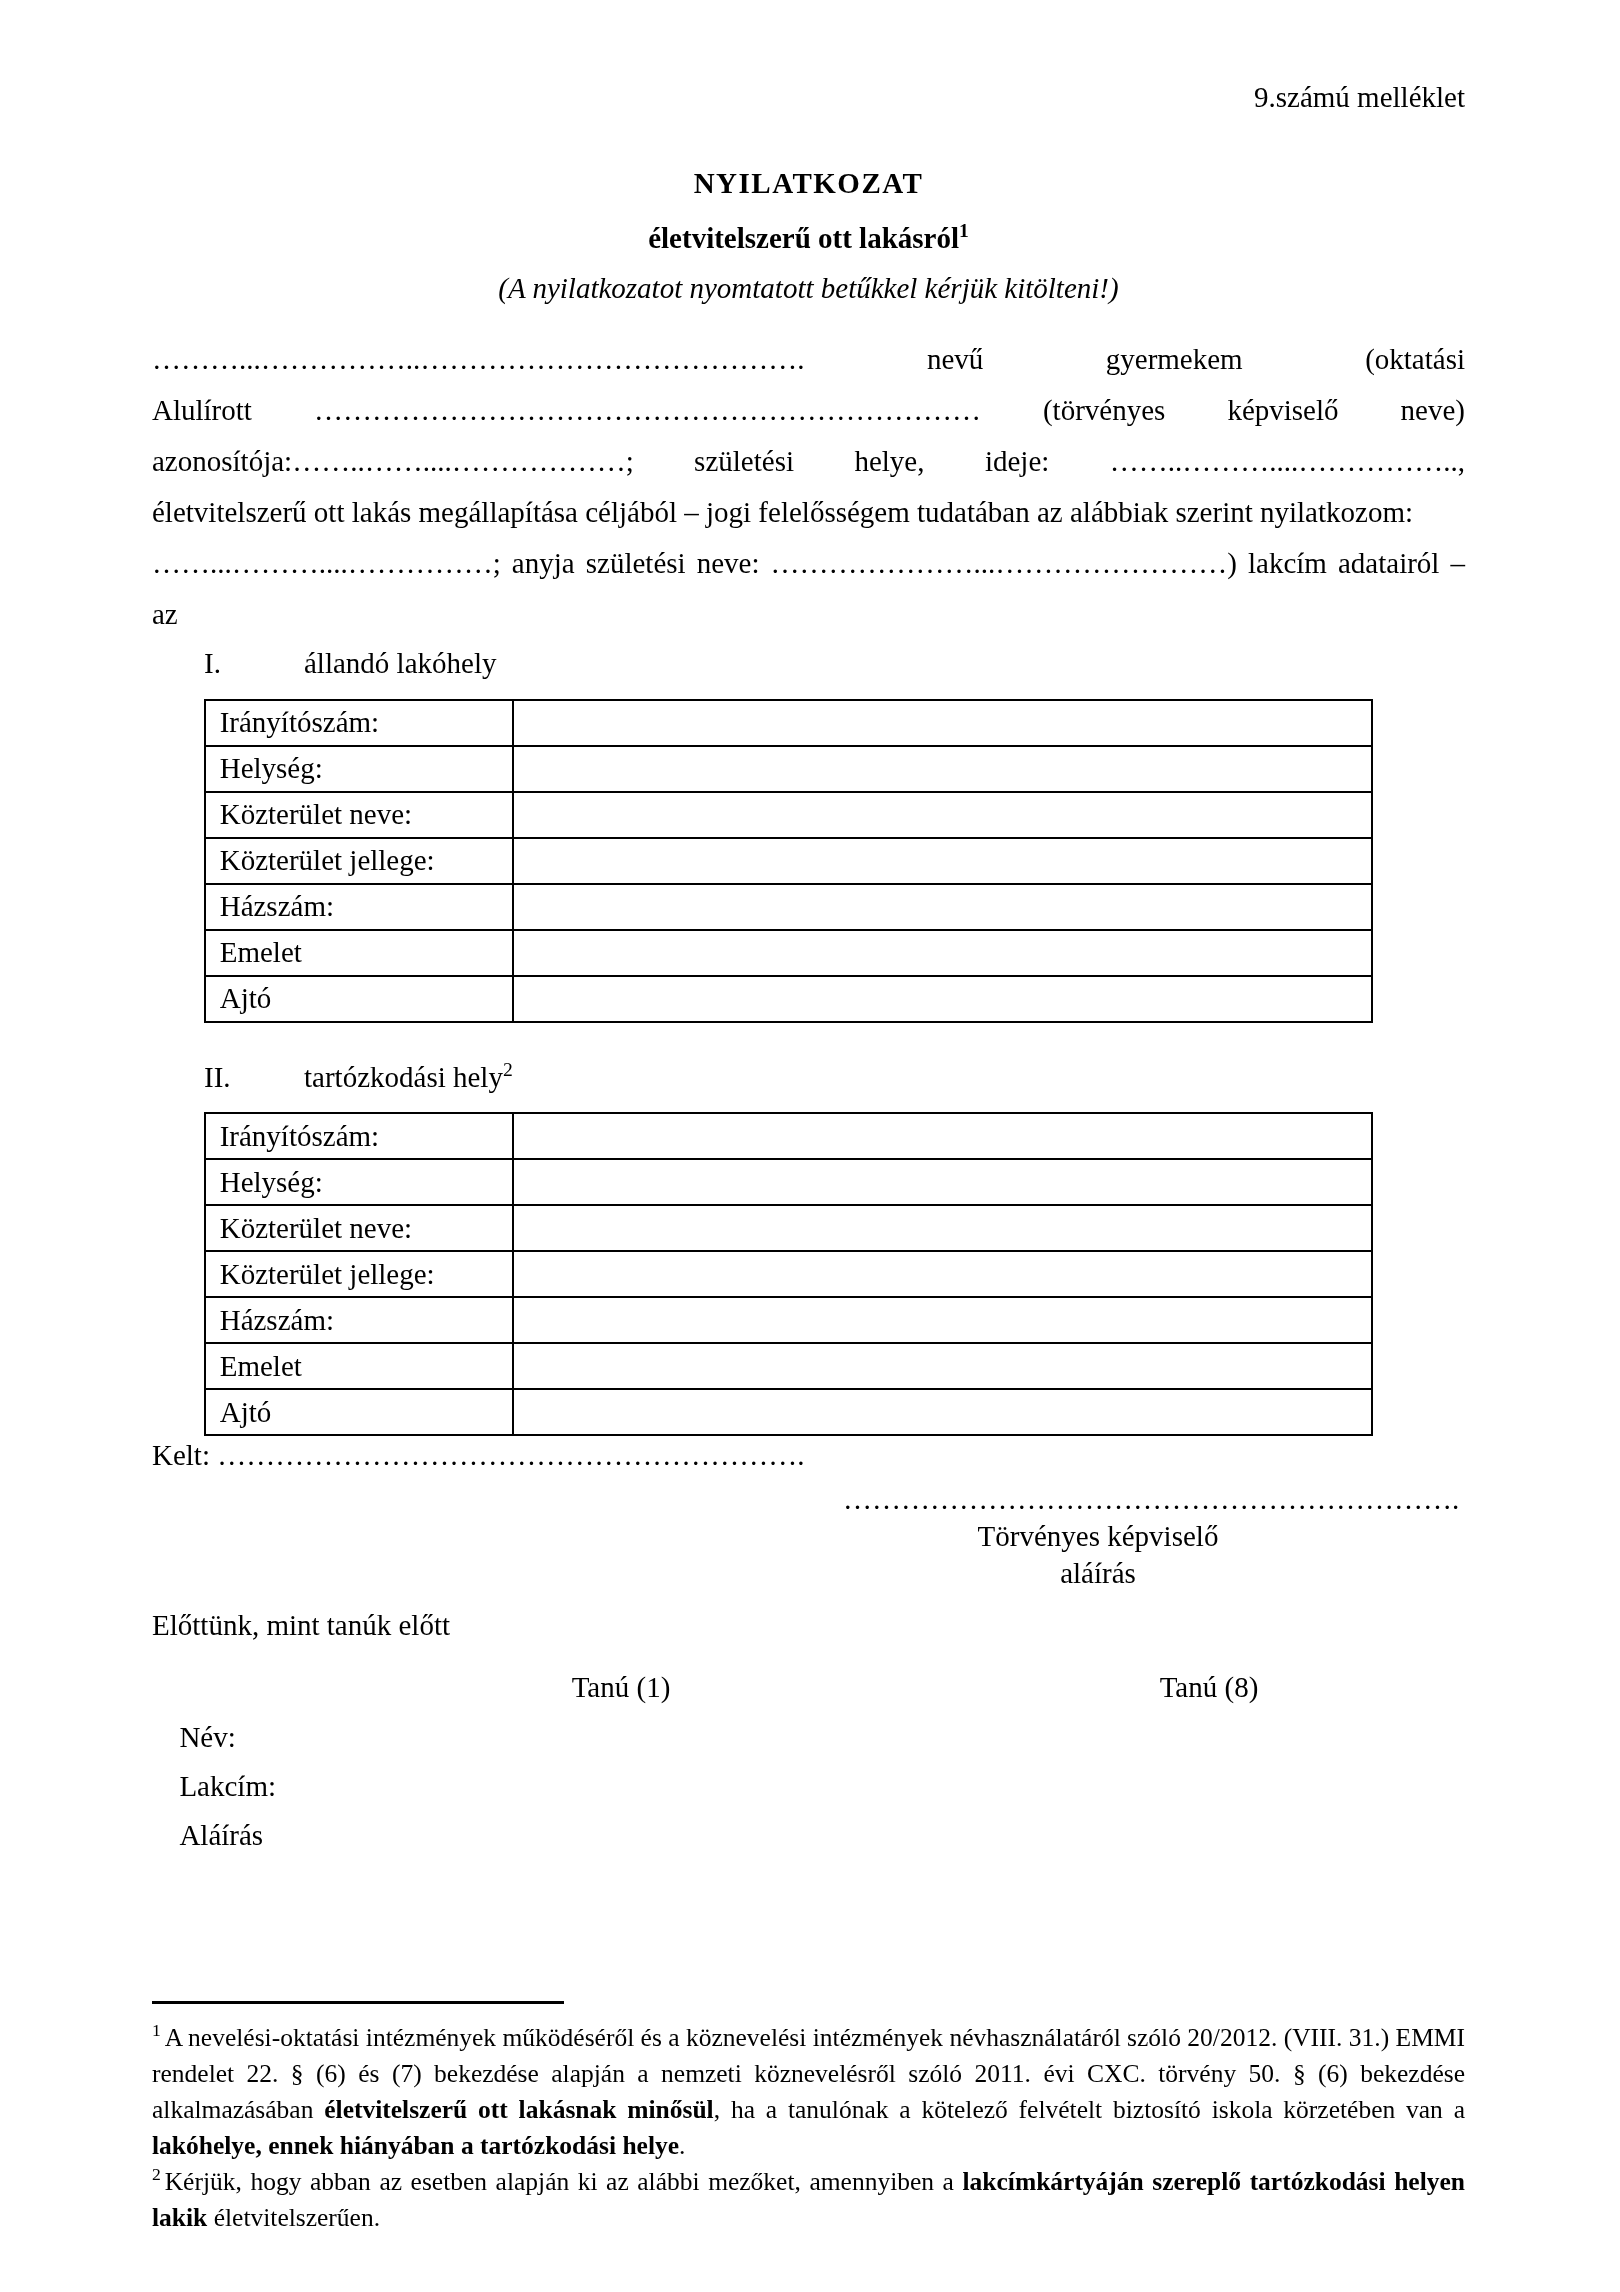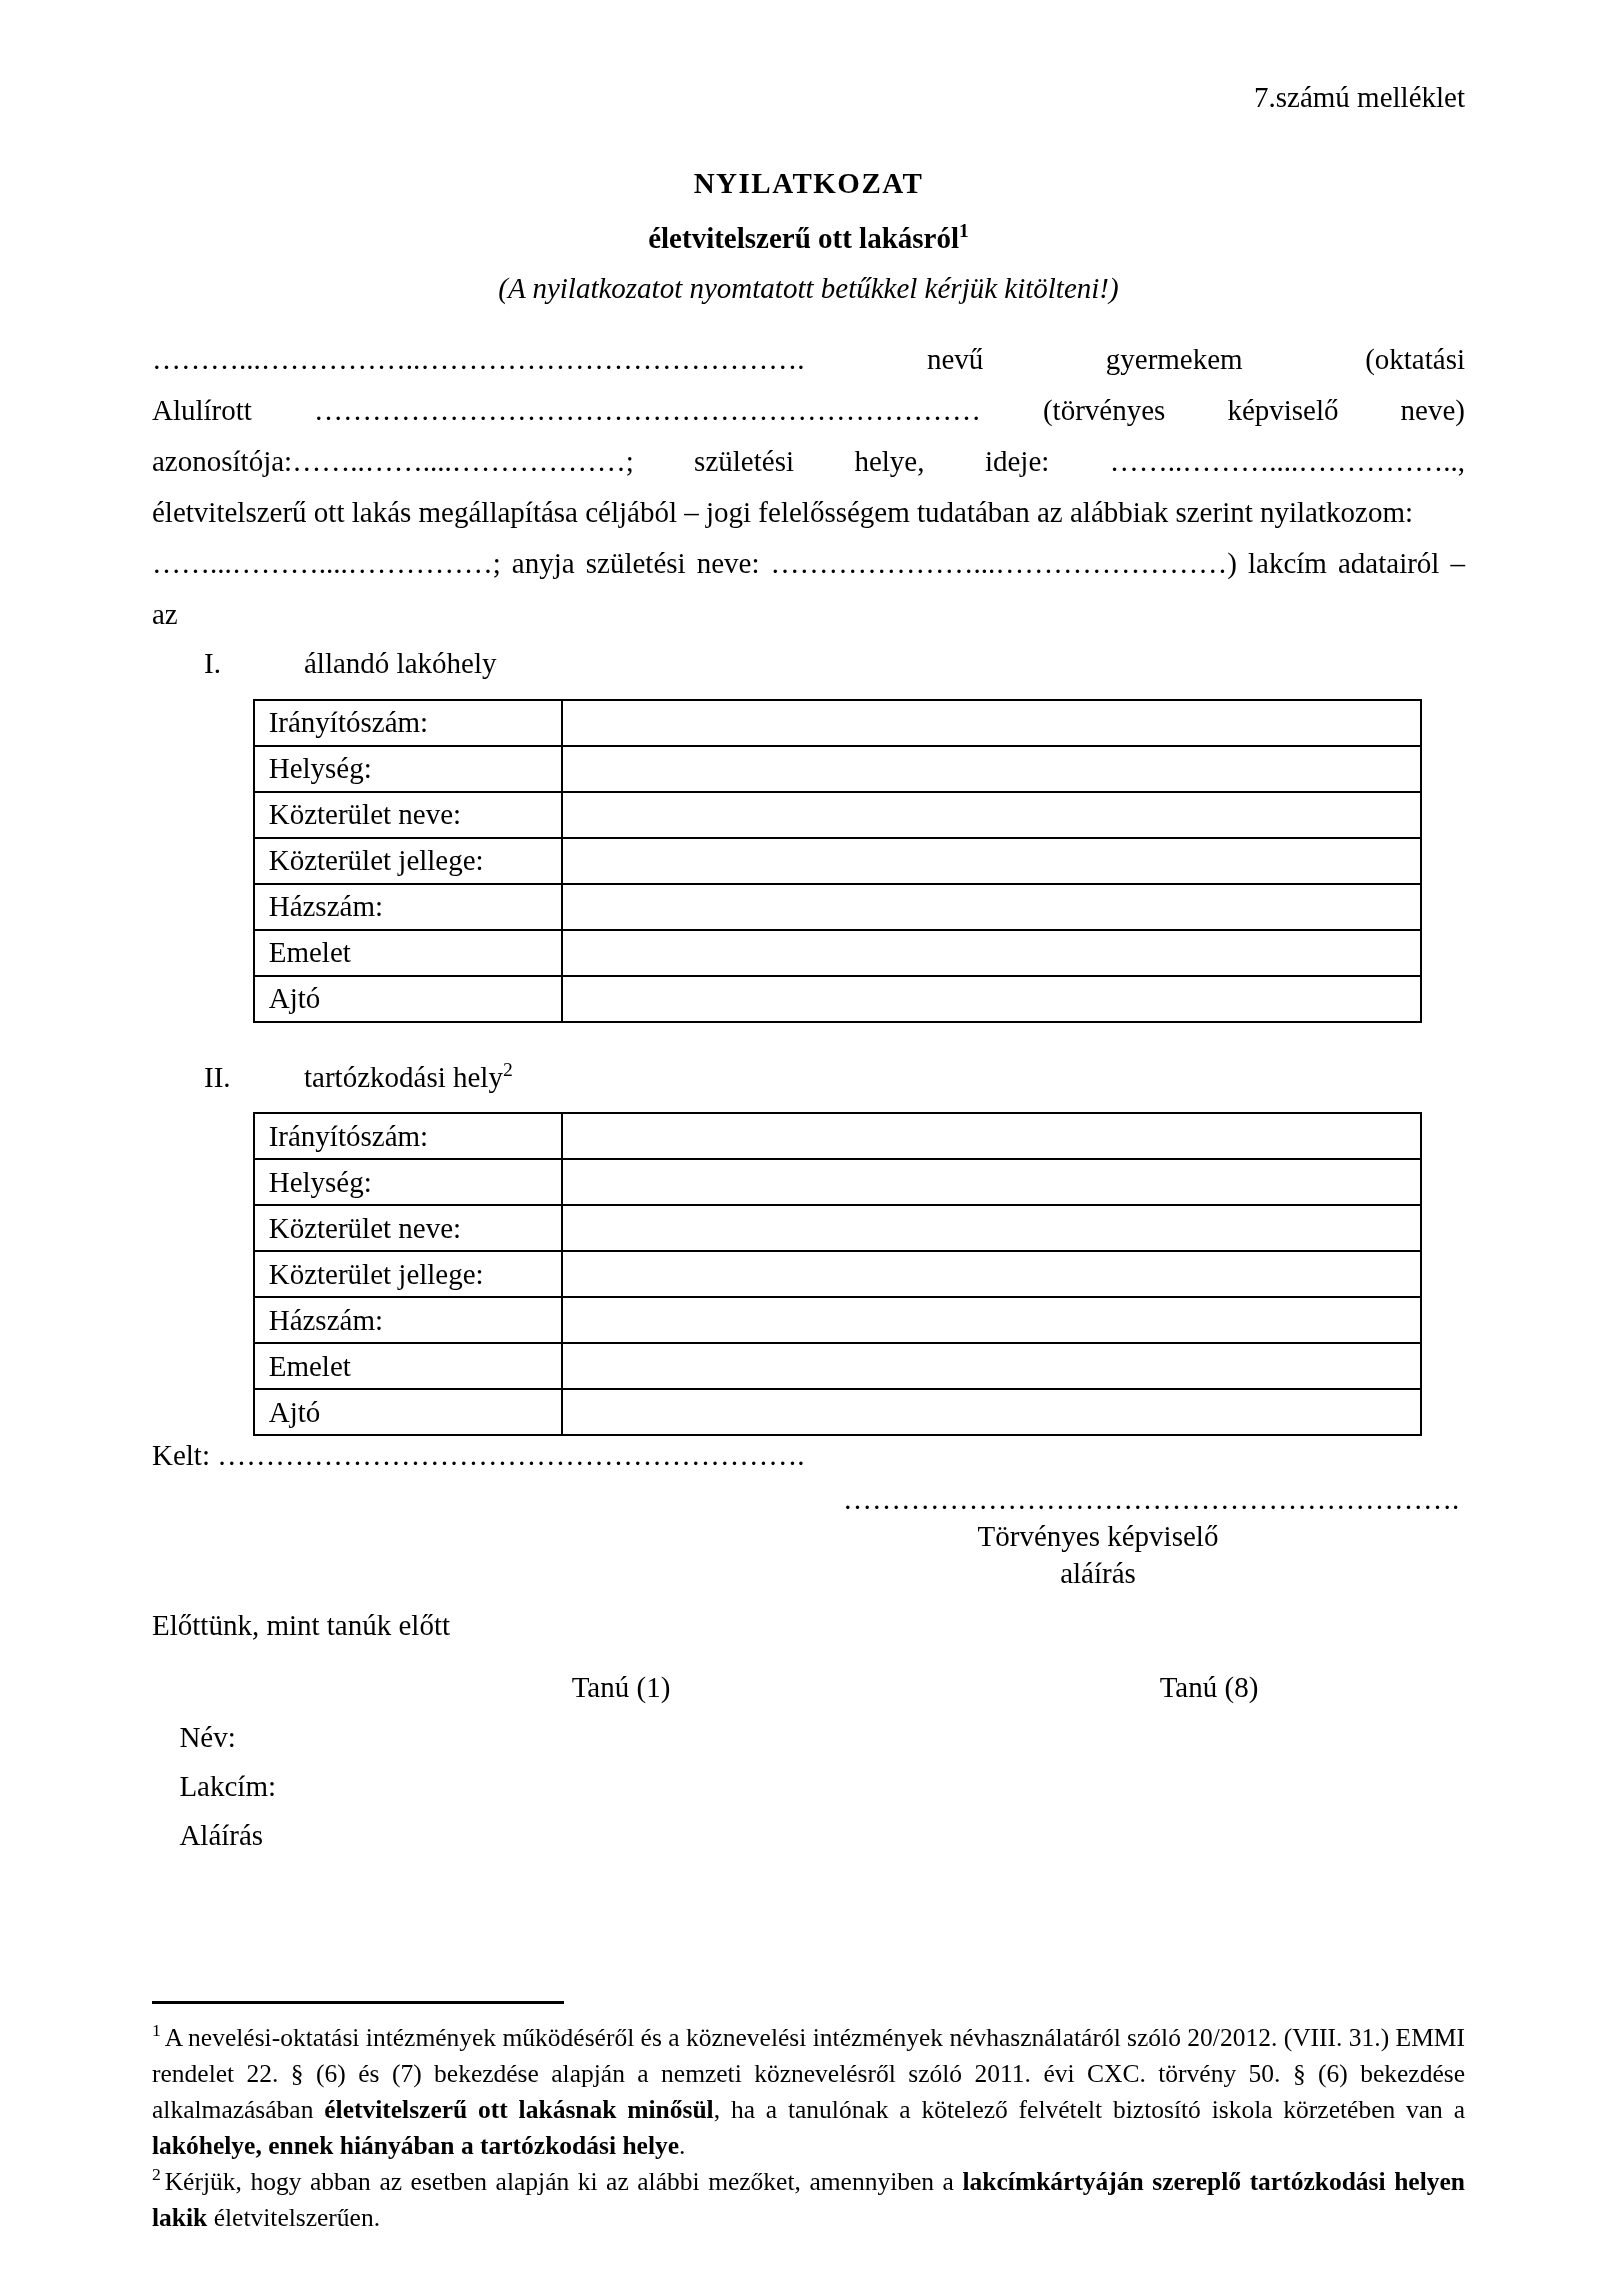--- a/index.html
+++ b/index.html
@@ -23,21 +23,21 @@
 
   .intro { margin-top: 25.5px; }
   .intro-line { text-align: justify; text-align-last: justify; line-height: 51px; white-space: normal; }
   .intro-line.last { text-align-last: left; }
 
   .section-heading { margin-top: 3.9px; display: flex; line-height: 39px; }
   .section-numeral { margin-left: 52px; width: 100px; flex: 0 0 auto; }
   .section-title { flex: 1; }
 
   table.form-table {
-    margin-left: 101px; margin-top: 15.7px;
+    margin-left: 52px; margin-top: 15.7px;
     width: 1166px; border-collapse: collapse; table-layout: fixed;
   }
   table.form-table td { border: 2.9px solid #000; height: 46px; vertical-align: middle; }
   td.label-cell { width: 308px; padding-left: 13.7px; }
   td.value-cell { width: 859px; }
 
   .kelt { line-height: 39px; }
 
   .signature-block { width: 510px; margin-left: 691px; margin-top: 5.9px; text-align: center; line-height: 37px; }
 
@@ -53,21 +53,21 @@
   .fn-separator { width: 412px; border-top: 3.9px solid #000; margin-bottom: 15.7px; }
   .footnote { font-size: 25.5px; line-height: 36px; text-align: justify; }
   .footnote .fn-marker { font-size: 17.6px; vertical-align: super; line-height: 0; margin-right: 3.9px; }
   .footnote .b { font-weight: bold; }
 </style>
 </head>
 <body>
 
 <div class="page">
 
-  <div class="annex">7.számú melléklet</div>
+  <div class="annex">9.számú melléklet</div>
 
   <div class="title">NYILATKOZAT</div>
   <div class="subtitle"><span>életvitelszerű ott lakásról</span><sup>1</sup></div>
   <div class="instruction">(A nyilatkozatot nyomtatott betűkkel kérjük kitölteni!)</div>
 
   <div class="intro">
     <div class="intro-line">………...……………..…………………………………. nevű gyermekem (oktatási</div>
     <div class="intro-line">Alulírott …………………………………………………………… (törvényes képviselő neve)</div>
     <div class="intro-line">azonosítója:……..……....………………; születési helye, ideje: ……..………....……………..,</div>
     <div class="intro-line last">életvitelszerű ott lakás megállapítása céljából – jogi felelősségem tudatában az alábbiak szerint nyilatkozom:</div>

